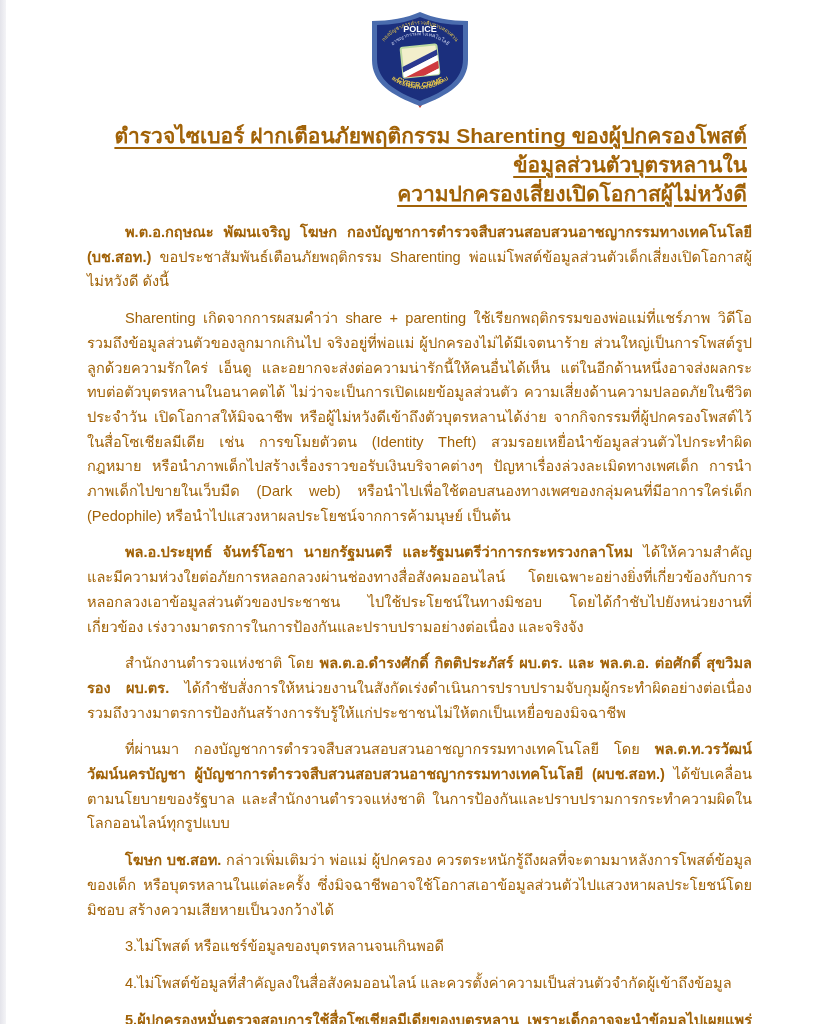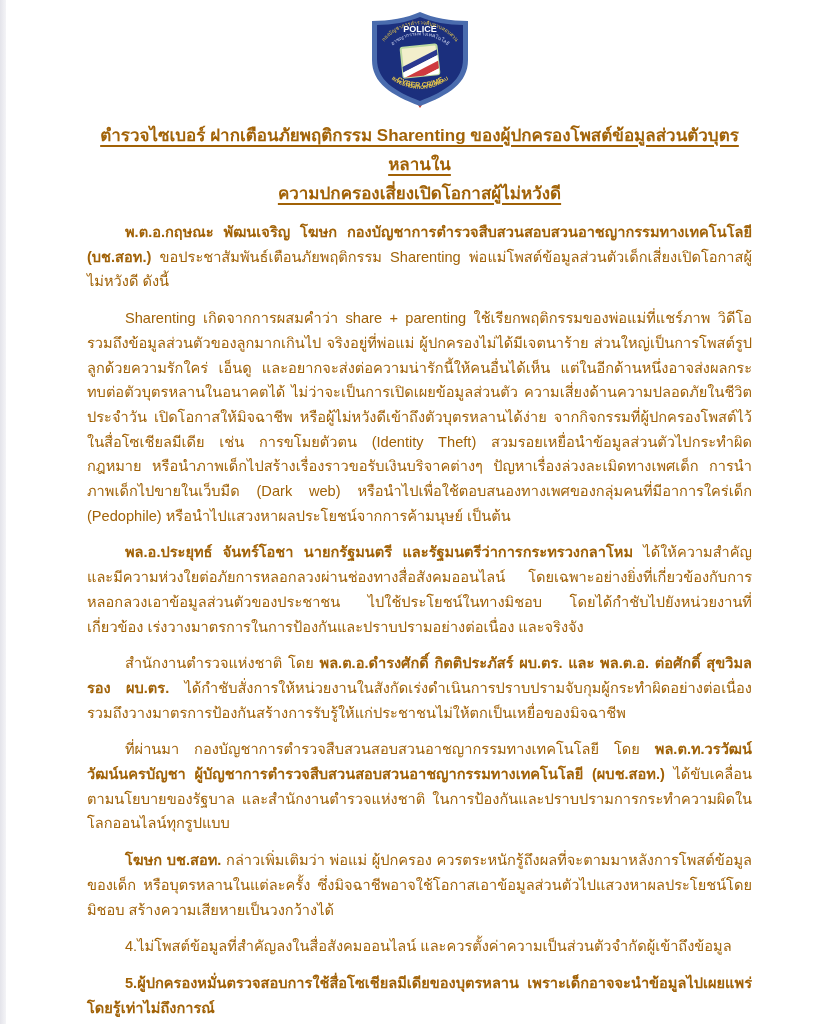--- a/index.html
+++ b/index.html
@@ -16,23 +16,23 @@
     background:linear-gradient(to right,#e4e4ea,#f4f4f7);
   }
   .logo-wrap{
     width:100%;
     display:flex;justify-content:center;
     padding-top:10px;
   }
   .title-block{
     margin-top:13px;
     padding:0 92px;
-    text-align:center;
+    text-align:right;
     font-weight:bold;
-    font-size:17px;
+    font-size:21px;
     line-height:29px;
   }
   .title-line{
     text-decoration:underline;
     text-underline-offset:4px;
     text-decoration-thickness:1.5px;
   }
   .body-block{
     margin-top:11px;
     padding:0 75px;
@@ -102,17 +102,18 @@
   </div>
 
   <div class="body-block">
 
   <p class="para"><span class="b">พ.ต.อ.กฤษณะ พัฒนเจริญ โฆษก กองบัญชาการตำรวจสืบสวนสอบสวนอาชญากรรมทางเทคโนโลยี (บช.สอท.)</span><span> ขอประชาสัมพันธ์เตือนภัยพฤติกรรม Sharenting พ่อแม่โพสต์ข้อมูลส่วนตัวเด็กเสี่ยงเปิดโอกาสผู้ไม่หวังดี ดังนี้</span></p>
       <p class="para"><span>Sharenting เกิดจากการผสมคำว่า share + parenting ใช้เรียกพฤติกรรมของพ่อแม่ที่แชร์ภาพ วิดีโอ รวมถึงข้อมูลส่วนตัวของลูกมากเกินไป จริงอยู่ที่พ่อแม่ ผู้ปกครองไม่ได้มีเจตนาร้าย ส่วนใหญ่เป็นการโพสต์รูปลูกด้วยความรักใคร่ เอ็นดู และอยากจะส่งต่อความน่ารักนี้ให้คนอื่นได้เห็น แต่ในอีกด้านหนึ่งอาจส่งผลกระทบต่อตัวบุตรหลานในอนาคตได้ ไม่ว่าจะเป็นการเปิดเผยข้อมูลส่วนตัว ความเสี่ยงด้านความปลอดภัยในชีวิตประจำวัน เปิดโอกาสให้มิจฉาชีพ หรือผู้ไม่หวังดีเข้าถึงตัวบุตรหลานได้ง่าย จากกิจกรรมที่ผู้ปกครองโพสต์ไว้ในสื่อโซเชียลมีเดีย เช่น การขโมยตัวตน (Identity Theft) สวมรอยเหยื่อนำข้อมูลส่วนตัวไปกระทำผิดกฎหมาย หรือนำภาพเด็กไปสร้างเรื่องราวขอรับเงินบริจาคต่างๆ  ปัญหาเรื่องล่วงละเมิดทางเพศเด็ก การนำภาพเด็กไปขายในเว็บมืด (Dark web) หรือนำไปเพื่อใช้ตอบสนองทางเพศของกลุ่มคนที่มีอาการใคร่เด็ก (Pedophile) หรือนำไปแสวงหาผลประโยชน์จากการค้ามนุษย์ เป็นต้น</span></p>
       <p class="para"><span class="b">พล.อ.ประยุทธ์ จันทร์โอชา นายกรัฐมนตรี และรัฐมนตรีว่าการกระทรวงกลาโหม</span><span> ได้ให้ความสำคัญ และมีความห่วงใยต่อภัยการหลอกลวงผ่านช่องทางสื่อสังคมออนไลน์ โดยเฉพาะอย่างยิ่งที่เกี่ยวข้องกับการหลอกลวงเอาข้อมูลส่วนตัวของประชาชน ไปใช้ประโยชน์ในทางมิชอบ โดยได้กำชับไปยังหน่วยงานที่เกี่ยวข้อง เร่งวางมาตรการในการป้องกันและปราบปรามอย่างต่อเนื่อง และจริงจัง</span></p>
       <p class="para"><span>สำนักงานตำรวจแห่งชาติ โดย </span><span class="b">พล.ต.อ.ดำรงศักดิ์ กิตติประภัสร์ ผบ.ตร. และ พล.ต.อ. ต่อศักดิ์ สุขวิมล รอง ผบ.ตร.</span><span> ได้กำชับสั่งการให้หน่วยงานในสังกัดเร่งดำเนินการปราบปรามจับกุมผู้กระทำผิดอย่างต่อเนื่อง รวมถึงวางมาตรการป้องกันสร้างการรับรู้ให้แก่ประชาชนไม่ให้ตกเป็นเหยื่อของมิจฉาชีพ</span></p>
       <p class="para"><span>ที่ผ่านมา กองบัญชาการตำรวจสืบสวนสอบสวนอาชญากรรมทางเทคโนโลยี โดย </span><span class="b">พล.ต.ท.วรวัฒน์  วัฒน์นครบัญชา ผู้บัญชาการตำรวจสืบสวนสอบสวนอาชญากรรมทางเทคโนโลยี (ผบช.สอท.)</span><span> ได้ขับเคลื่อนตามนโยบายของรัฐบาล และสำนักงานตำรวจแห่งชาติ ในการป้องกันและปราบปรามการกระทำความผิดในโลกออนไลน์ทุกรูปแบบ</span></p>
       <p class="para"><span class="b">โฆษก บช.สอท.</span><span> กล่าวเพิ่มเติมว่า พ่อแม่ ผู้ปกครอง ควรตระหนักรู้ถึงผลที่จะตามมาหลังการโพสต์ข้อมูลของเด็ก หรือบุตรหลานในแต่ละครั้ง ซึ่งมิจฉาชีพอาจใช้โอกาสเอาข้อมูลส่วนตัวไปแสวงหาผลประโยชน์โดยมิชอบ สร้างความเสียหายเป็นวงกว้างได้</span></p>
+      <p class="para"><span>3.ไม่โพสต์ หรือแชร์ข้อมูลของบุตรหลานจนเกินพอดี</span></p>
       <p class="para"><span>4.ไม่โพสต์ข้อมูลที่สำคัญลงในสื่อสังคมออนไลน์ และควรตั้งค่าความเป็นส่วนตัวจำกัดผู้เข้าถึงข้อมูล</span></p>
       <p class="para"><span class="b">5.ผู้ปกครองหมั่นตรวจสอบการใช้สื่อโซเชียลมีเดียของบุตรหลาน เพราะเด็กอาจจะนำข้อมูลไปเผยแพร่โดยรู้เท่าไม่ถึงการณ์</span></p>
     </div>
 
 </div>
 
 </body></html>

